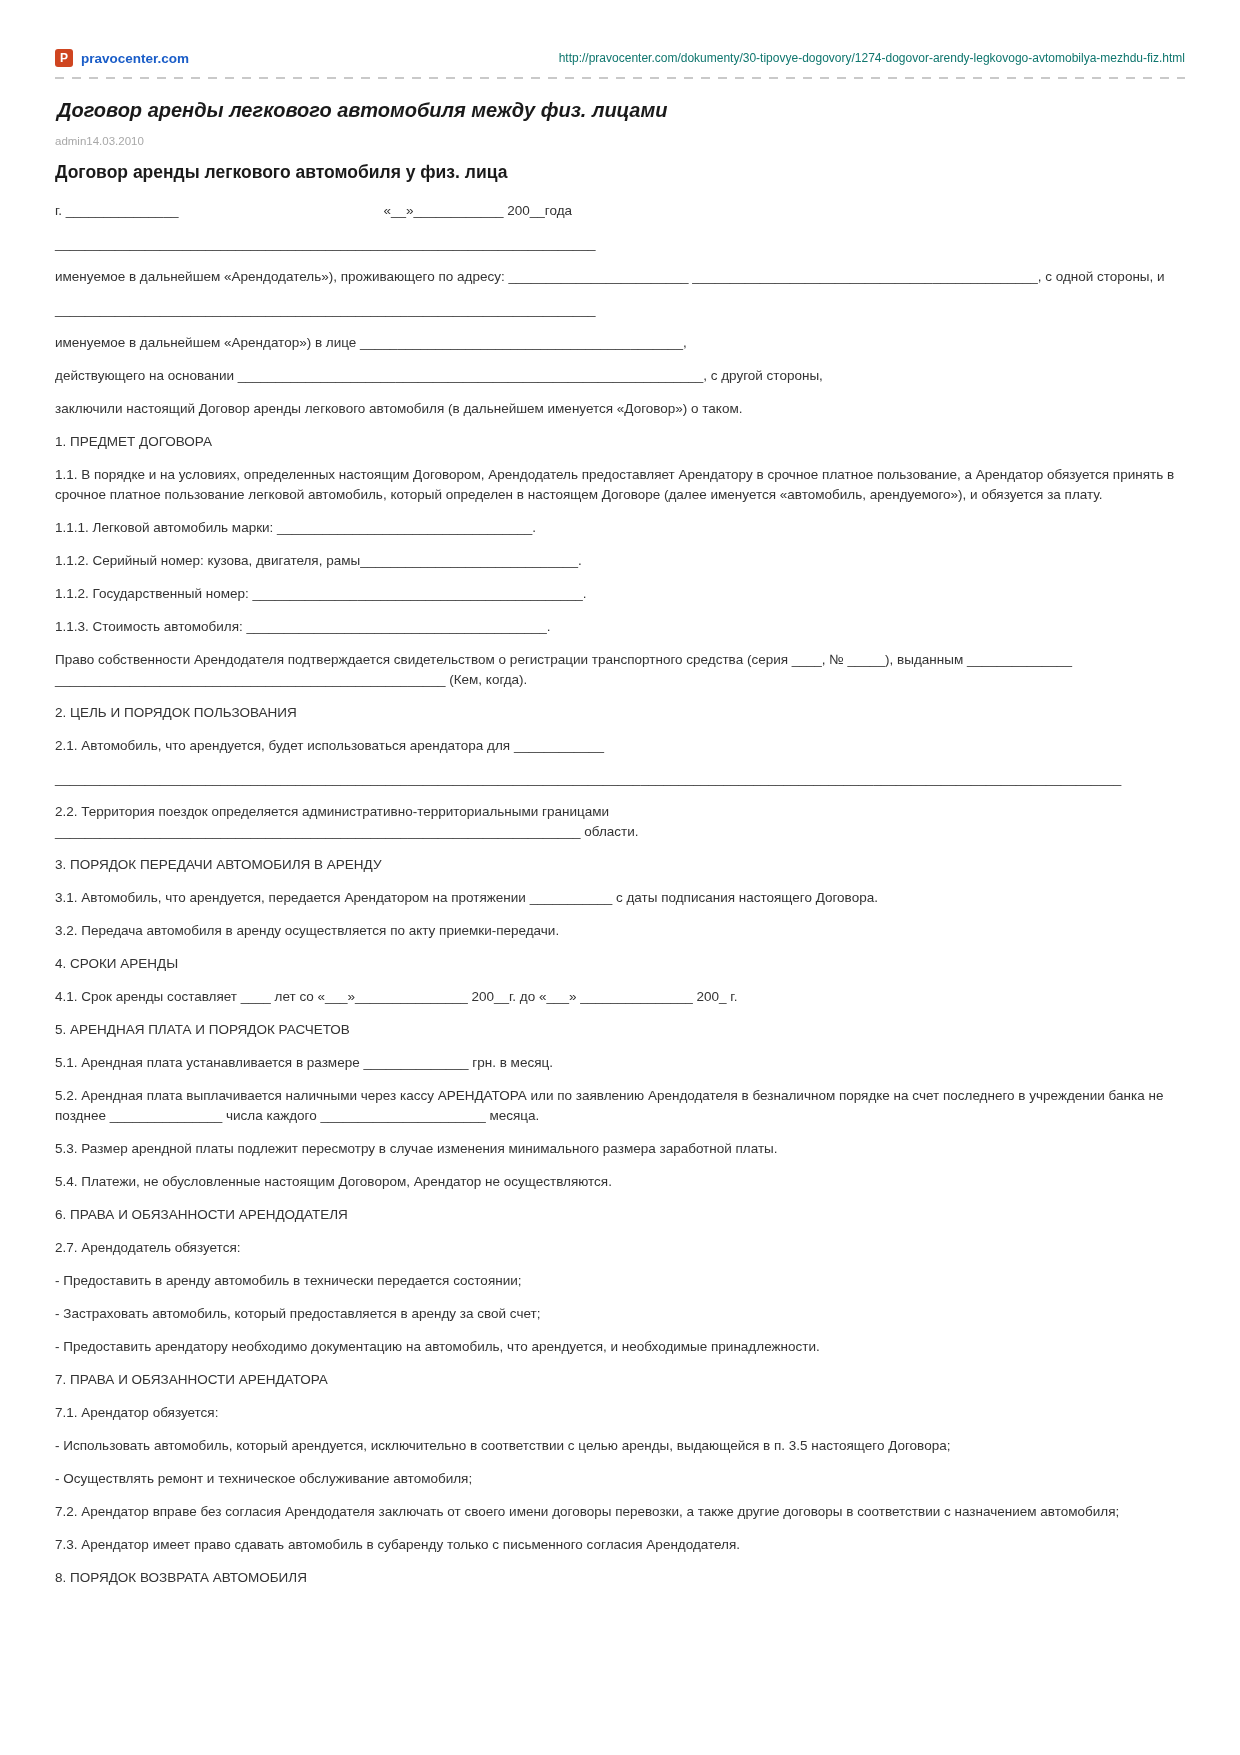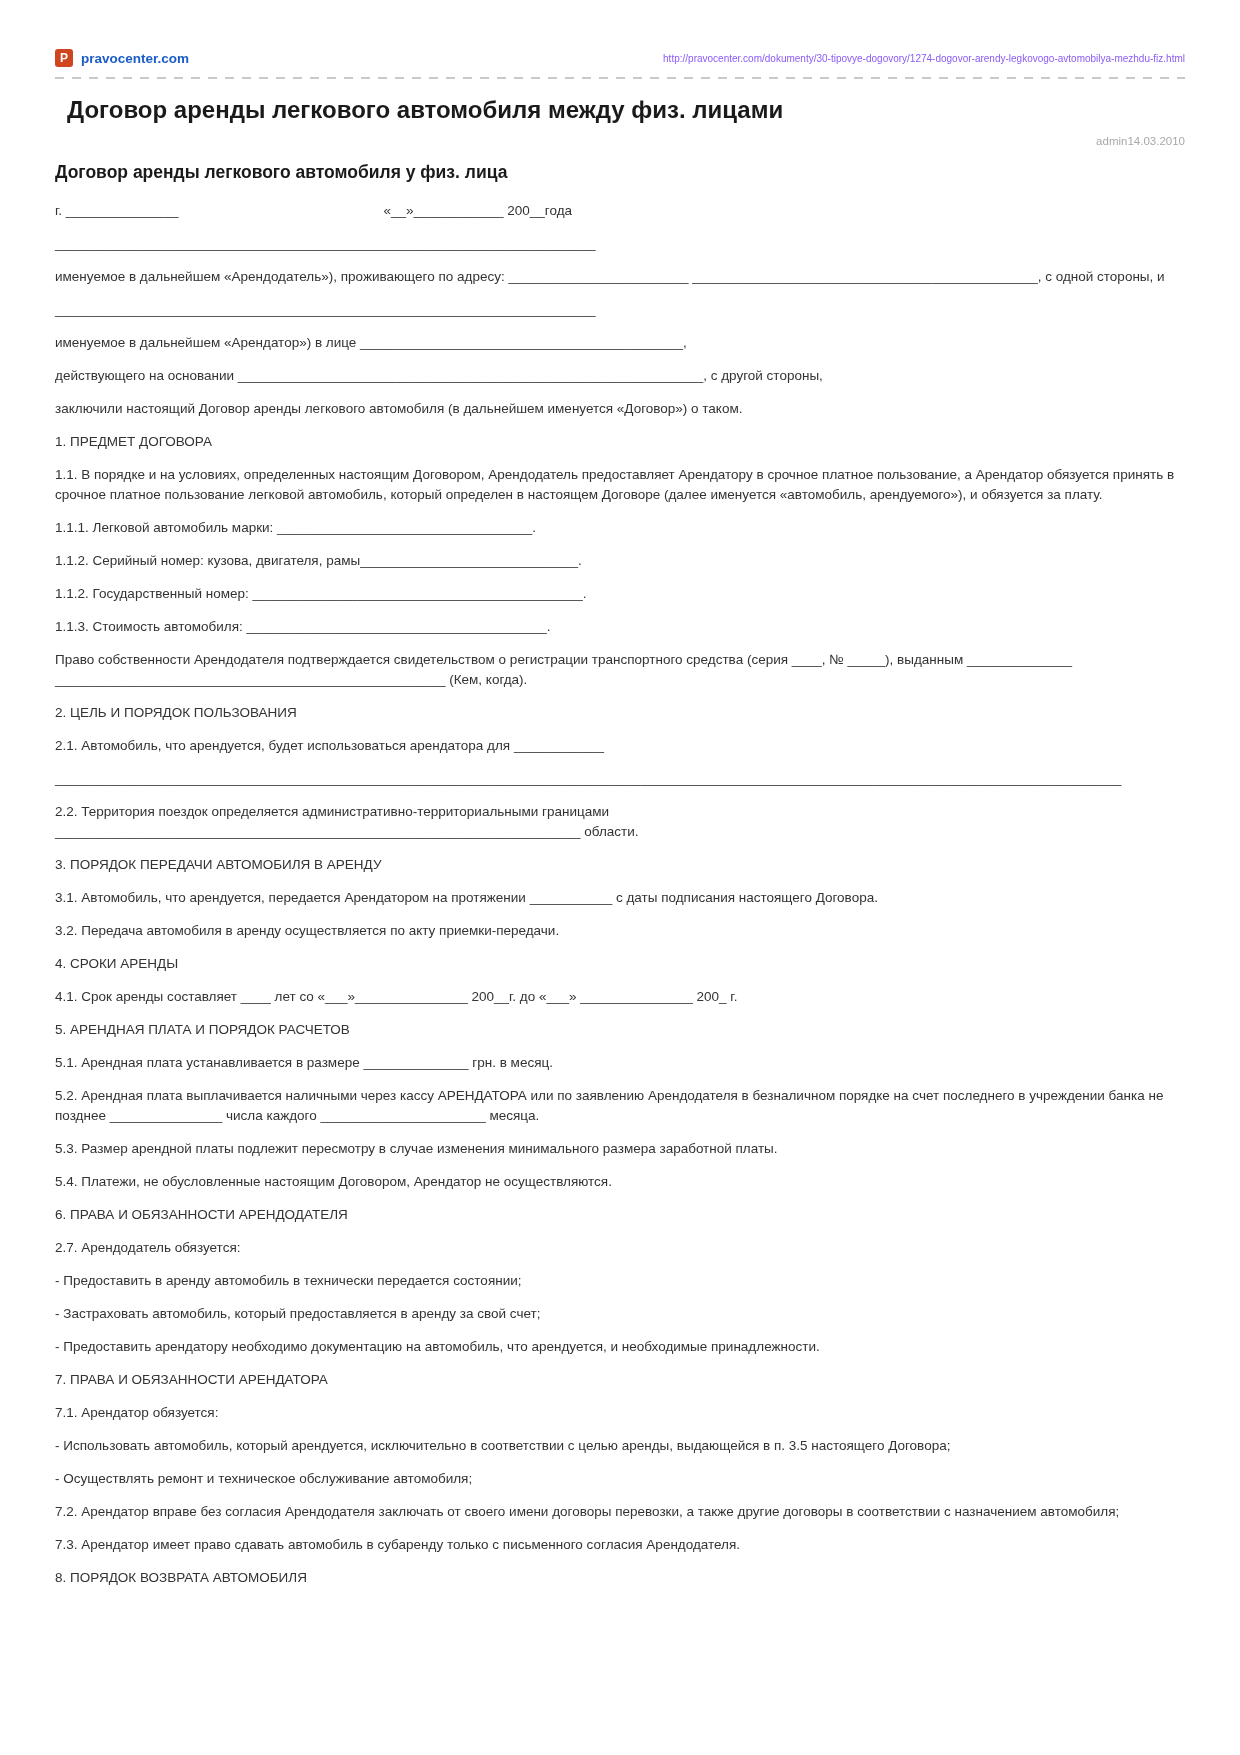--- a/index.html
+++ b/index.html
@@ -42,42 +42,43 @@
     align-items: center;
     justify-content: center;
     line-height: 1;
   }
   .site-name {
     color: #1a5dc8;
     font-size: 13.5px;
     font-weight: bold;
   }
   .url {
-    color: #8b5cf6;
-    font-size: 10px;
+    color: #0f766e;
+    font-size: 12px;
     text-decoration: none;
     cursor: pointer;
     margin-left: 32px;
   }
   .divider {
     margin-top: 9px;
     height: 2px;
     background: repeating-linear-gradient(90deg, #c9c9c9 0 9px, transparent 9px 17px);
   }
   h1.title {
-    margin: 18px 0 0 12px;
-    font-size: 24px;
+    margin: 18px 0 0 2px;
+    font-size: 20px;
     line-height: 26px;
     color: #1a1a1a;
     font-weight: bold;
+    font-style: italic;
   }
   .byline {
     margin-top: 12px;
     display: flex;
-    justify-content: flex-end;
+    justify-content: flex-start;
     color: #a8a8a8;
     font-size: 11.5px;
   }
   h2.subtitle {
     margin: 15px 0 0 0;
     font-size: 17.5px;
     line-height: 21px;
     color: #1a1a1a;
     font-weight: bold;
   }

